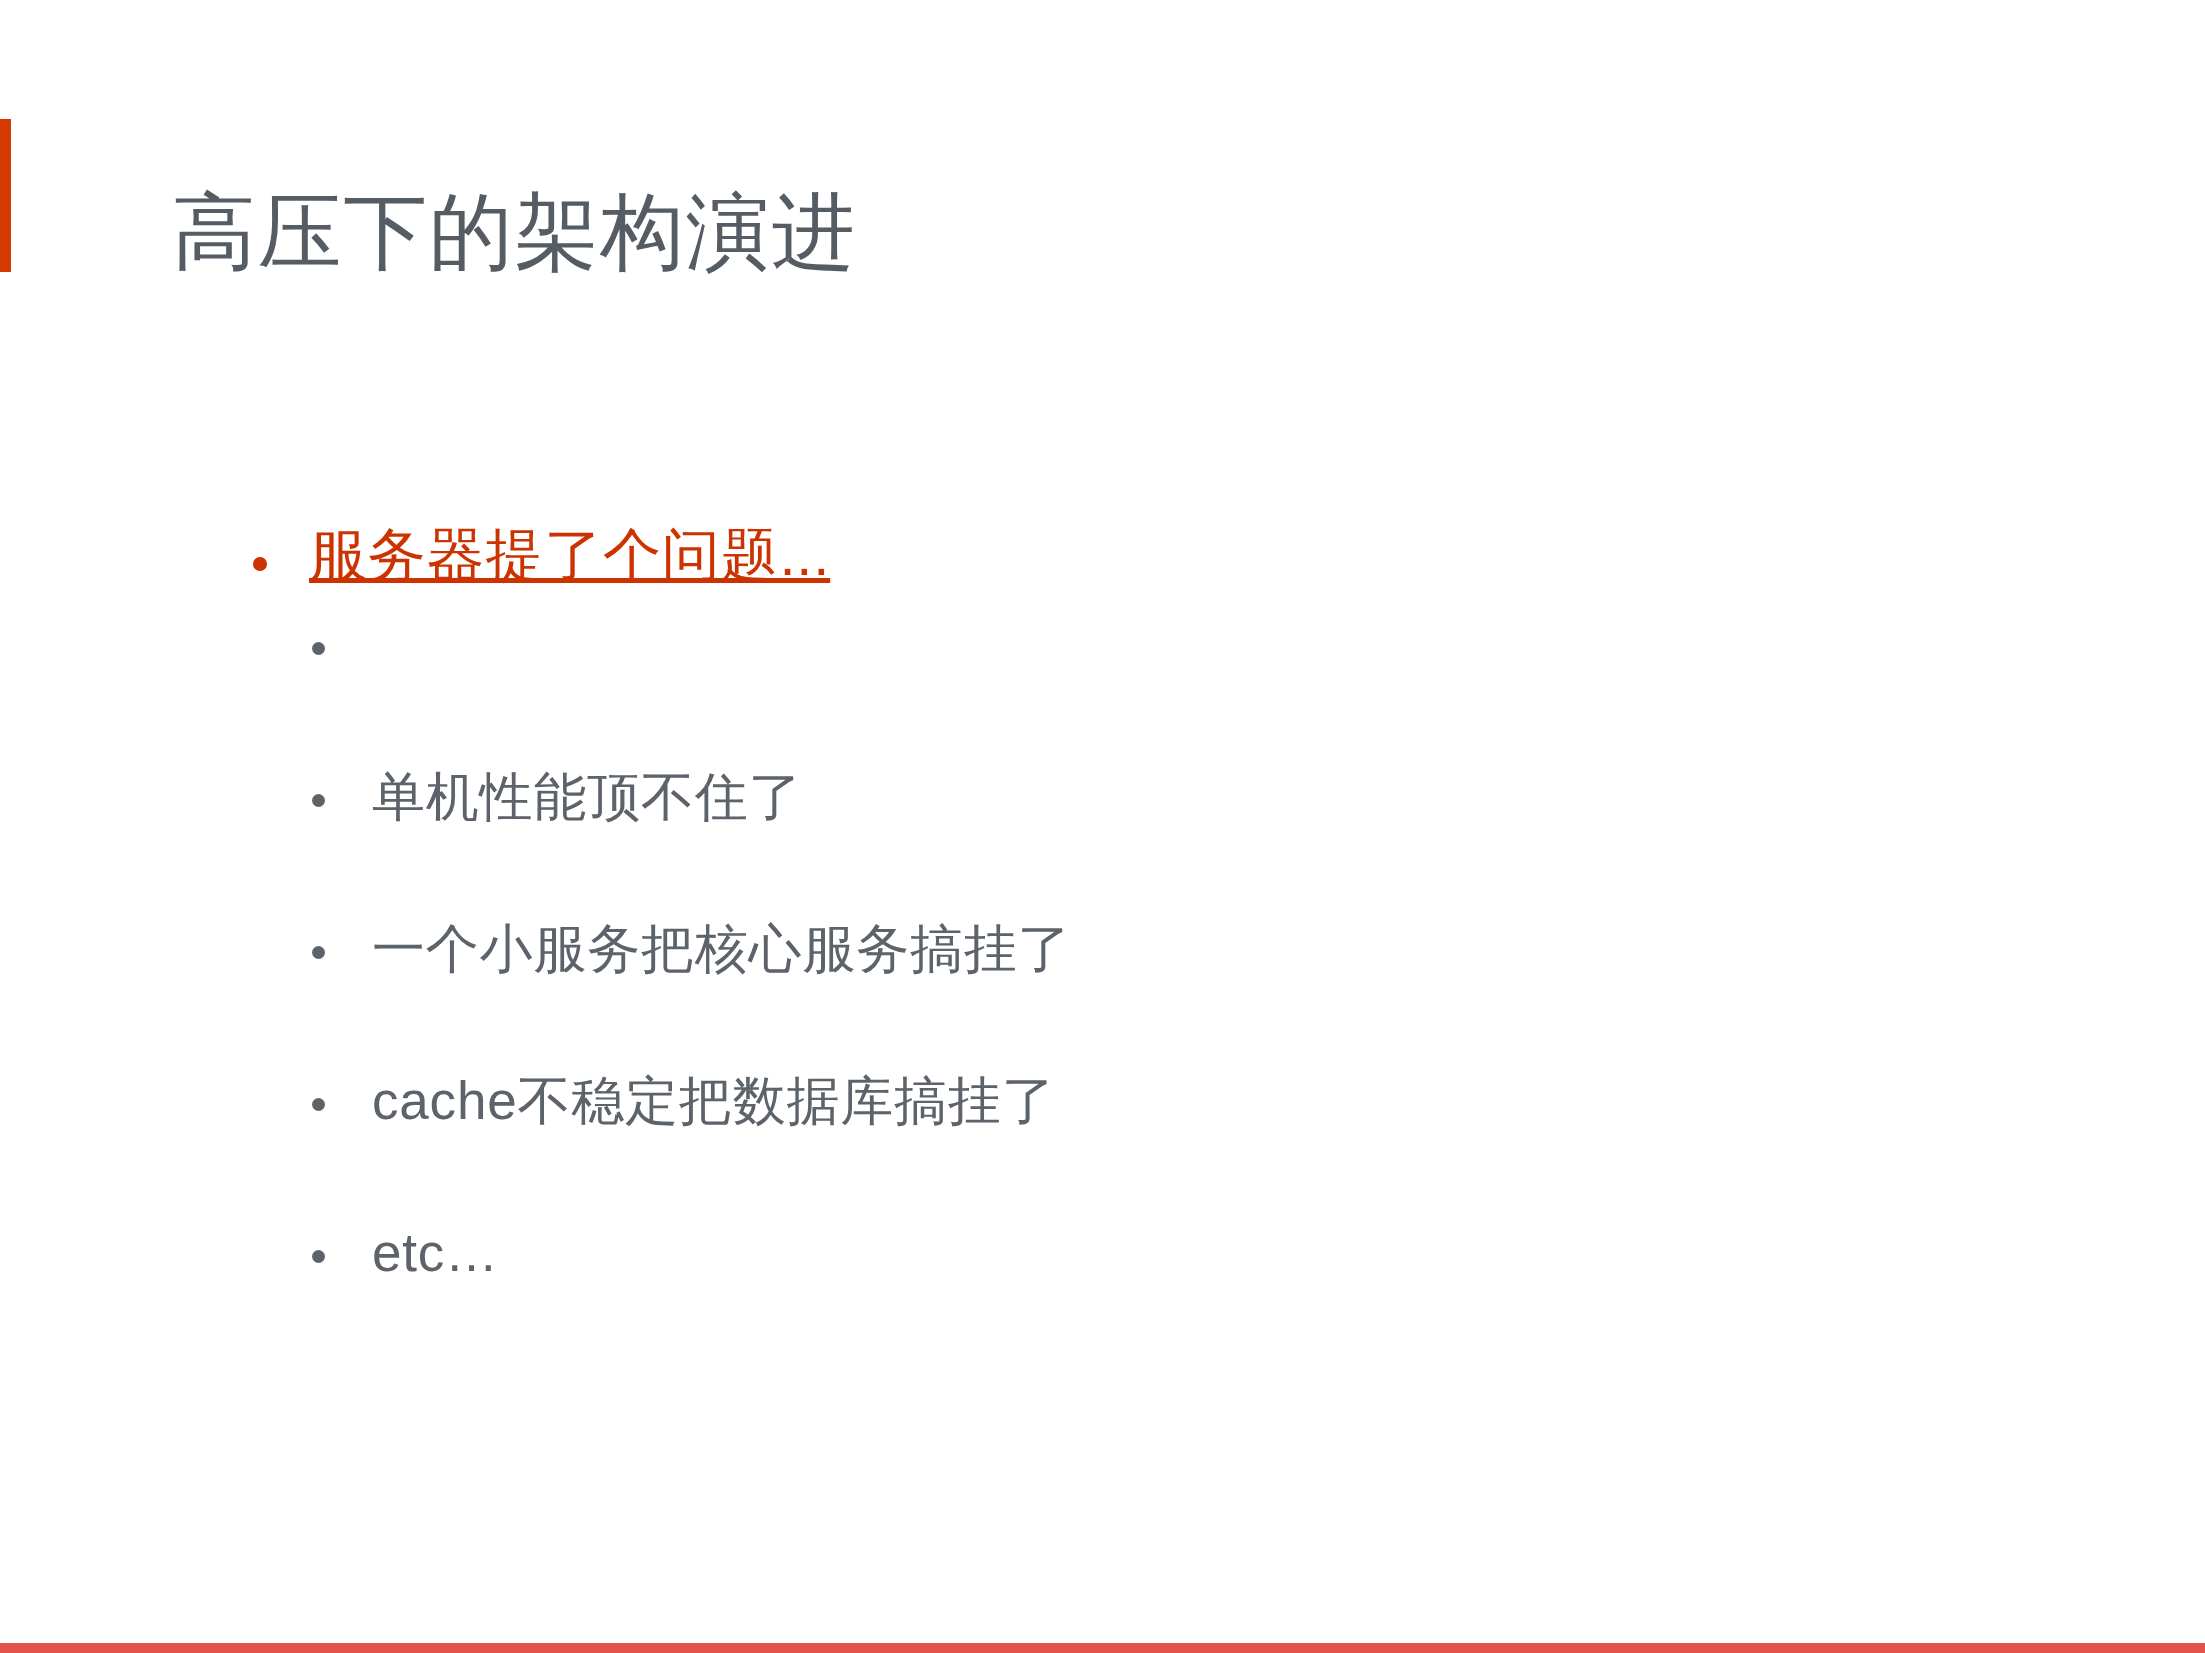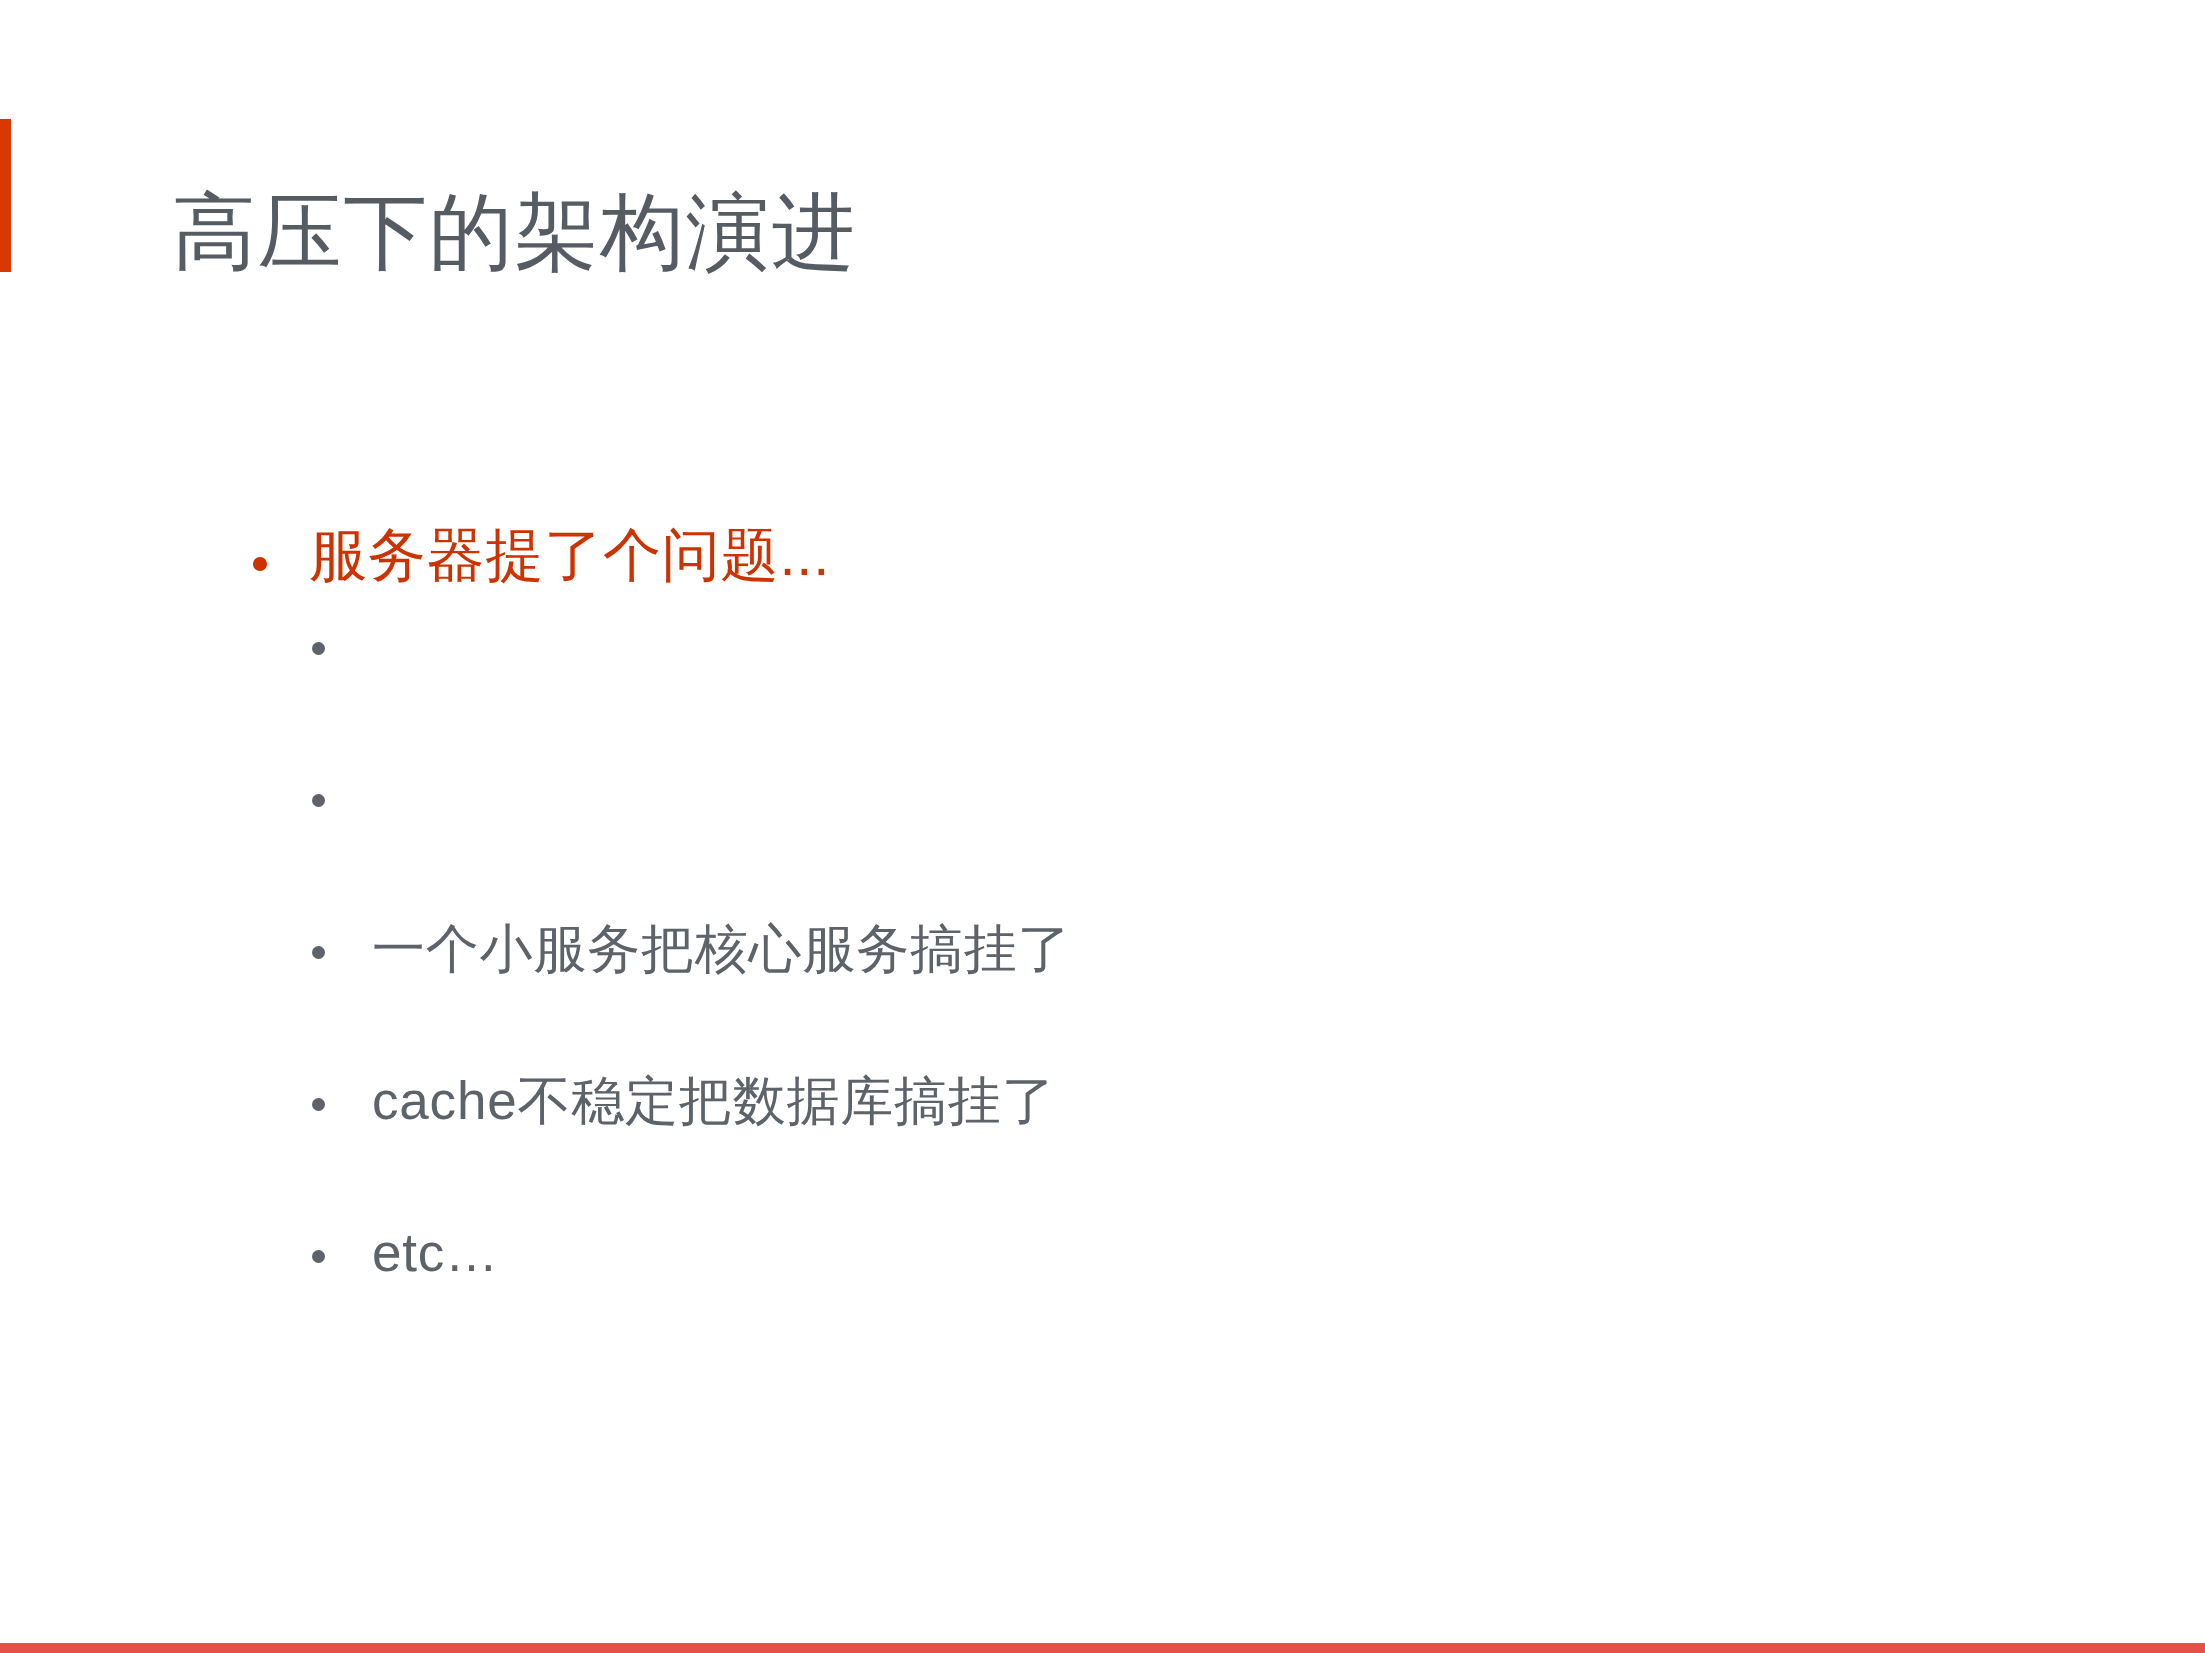--- a/index.html
+++ b/index.html
@@ -77,20 +77,21 @@
   }
   .level-0 .bullet-text {
     position: absolute;
     left: 309px;
     top: 0px;
     font-size: 58px;
     line-height: 90px;
     color: #CC3300;
     white-space: nowrap;
     letter-spacing: 0.8px;
+    text-decoration: underline;
   }
 
   
   .level-1 {
     height: 152px;
   }
   .level-1 .bullet-marker {
     position: absolute;
     left: 312px;
     top: 42px;
@@ -136,20 +137,21 @@
       <span class="bullet-text">服务器提了个问题...</span>
     </div>
 
 
     <div class="bullet-row level-1">
       <span class="bullet-marker"></span>
     </div>
 
     <div class="bullet-row level-1">
       <span class="bullet-marker"></span>
+      <span class="bullet-text">单机性能顶不住了</span>
     </div>
 
     <div class="bullet-row level-1">
       <span class="bullet-marker"></span>
       <span class="bullet-text">一个小服务把核心服务搞挂了</span>
     </div>
 
     <div class="bullet-row level-1">
       <span class="bullet-marker"></span>
       <span class="bullet-text">cache不稳定把数据库搞挂了</span>

